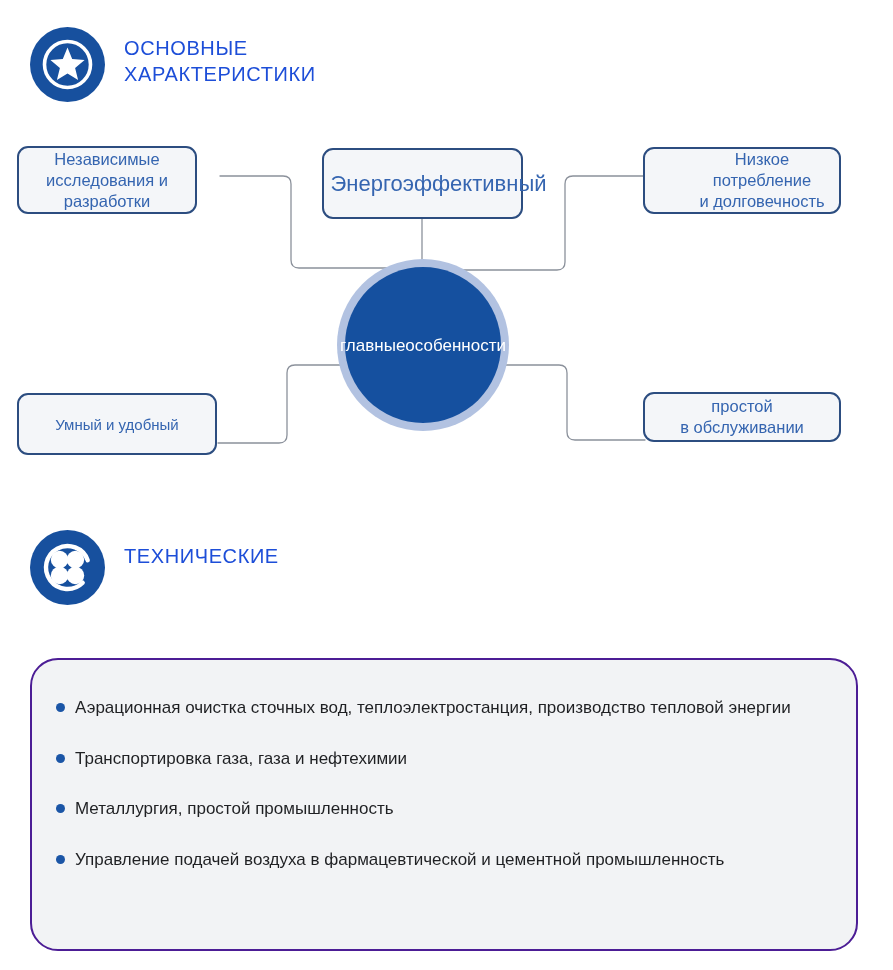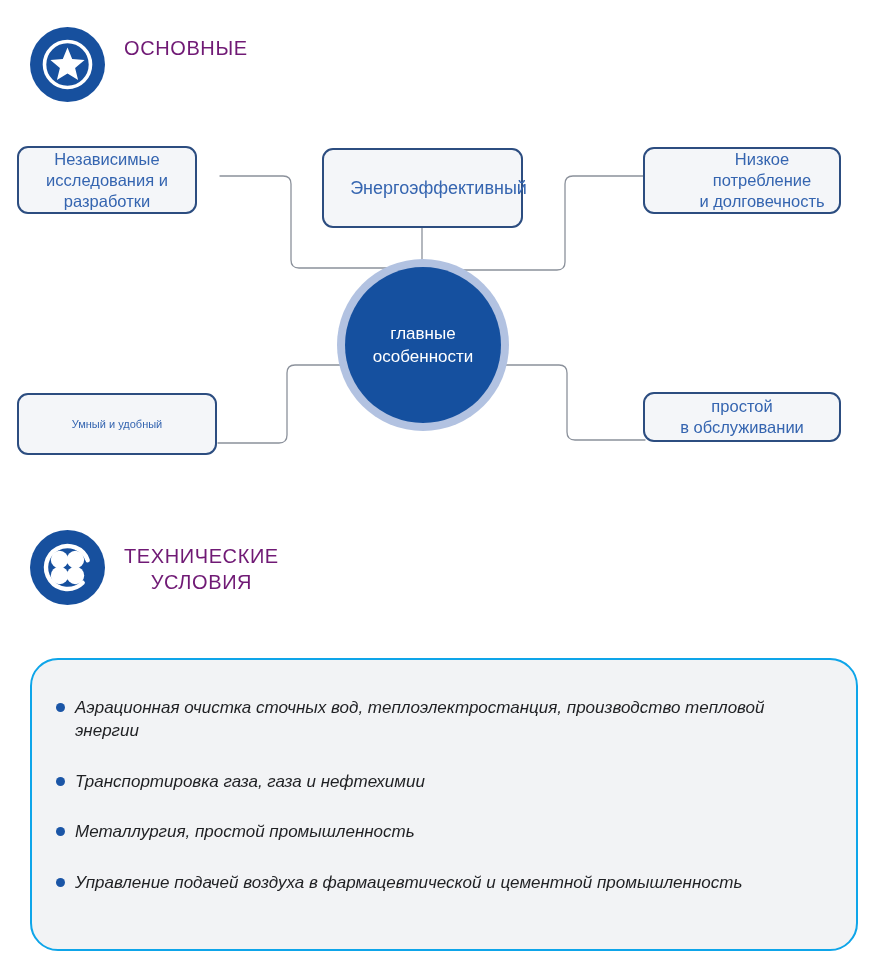--- a/index.html
+++ b/index.html
@@ -11,59 +11,58 @@
   }
   
   .badge {
     position:absolute; width:75px; height:75px; z-index:4;
   }
   .badge svg { display:block; width:75px; height:75px; }
   .badge-star { left:30px; top:27px; }
   .badge-clover { left:30px; top:530px; }
   .sec-title {
     position:absolute; left:124px; z-index:4;
-    color:#701a75; font-size:20px; font-weight:400;
+    color:#1d4ed8; font-size:20px; font-weight:400;
     line-height:26px; letter-spacing:0.6px;
   }
   .sec-title-1 { top:35px; }
   .sec-title-2 { top:543px;text-align:center; }
   .sec-title span { display:block; }
   
   .connectors {
     position:absolute; left:0; top:0; width:893px; height:970px;
     z-index:1; pointer-events:none;
   }
   .node {
     position:absolute; z-index:2;
     background:#f4f6f9; border:2px solid #2c4d80; border-radius:11px;
     color:#3565b0; font-size:16.5px; line-height:21px; text-align:center;
     display:flex; flex-direction:column; align-items:center; justify-content:center;
   }
   .node span { display:block; }
   .node-tl { left:17px;  top:146px; width:180px; height:68px; }
-  .node-tc { left:322px; top:148px; width:201px; height:80px; font-size:18px;padding-left:32px; }
+  .node-tc { left:322px; top:148px; width:201px; height:71px; font-size:22px;padding-left:32px; }
   .node-tr { left:643px; top:147px; width:198px; height:67px;padding-left:40px; }
-  .node-bl { left:17px;  top:393px; width:200px; height:62px; font-size:11px; }
+  .node-bl { left:17px;  top:393px; width:200px; height:62px; font-size:15px; }
   .node-br { left:643px; top:392px; width:198px; height:50px; }
   .hub {
     position:absolute; left:337px; top:259px; width:172px; height:172px;
     border-radius:50%; background:#b2c2e1; z-index:3;
     display:flex; align-items:center; justify-content:center;
   }
   .hub-inner {
     width:156px; height:156px; border-radius:50%; background:#15509f;
     color:#ffffff; font-size:17px; line-height:23px; text-align:center;
-    display:flex; flex-direction:column; align-items:center; justify-content:center;
+    display:flex; align-items:center; justify-content:center;
   }
   
   .specs-box {
     position:absolute; left:30px; top:658px; width:828px; height:293px;
-    background:#f2f3f5; border:2px solid #0ea5e9; border-radius:28px;
+    background:#f2f3f5; border:2px solid #4c1d95; border-radius:28px;
     z-index:2;
-    font-style:italic;
   }
   .specs-list {
     list-style:none; padding:36px 34px 0 22px;
   }
   .specs-list li {
     position:relative; padding-left:21px; margin-bottom:27.5px;
     color:#1f2023; font-size:17px; line-height:23px;
   }
   .specs-list li::before {
     content:""; position:absolute; left:2px; top:7px;
@@ -77,20 +76,21 @@
 
   <div class="badge badge-star">
     <svg viewBox="0 0 75 75" xmlns="http://www.w3.org/2000/svg">
       <circle cx="37.5" cy="37.5" r="37.5" fill="#17509e"></circle>
       <circle cx="37.5" cy="37.5" r="23" fill="none" stroke="#ffffff" stroke-width="3.6"></circle>
       <polygon fill="#ffffff" points="37.5,20.5 42.2,32.0 54.6,32.9 45.1,41.0 48.1,53.1 37.5,46.5 26.9,53.1 29.9,41.0 20.4,32.9 32.8,32.0"></polygon>
     </svg>
   </div>
   <h2 class="sec-title sec-title-1">
     <span>ОСНОВНЫЕ</span>
+    <span>ХАРАКТЕРИСТИКИ</span>
   </h2>
 
   <svg class="connectors" viewBox="0 0 893 970" xmlns="http://www.w3.org/2000/svg">
     <g fill="none" stroke="#8b919b" stroke-width="1.3" stroke-linecap="round">
       <path d="M 220 176 L 283 176 Q 291 176 291 184 L 291 260 Q 291 268 299 268 L 415 268"></path>
       <path d="M 422 213 L 422 285"></path>
       <path d="M 643 176 L 573 176 Q 565 176 565 184 L 565 262 Q 565 270 557 270 L 435 270"></path>
       <path d="M 432 365 L 295 365 Q 287 365 287 373 L 287 435 Q 287 443 279 443 L 218 443"></path>
       <path d="M 425 365 L 559 365 Q 567 365 567 373 L 567 432 Q 567 440 575 440 L 645 440"></path>
     </g>
@@ -128,21 +128,20 @@
       <circle cx="37.5" cy="37.5" r="37.5" fill="#17509e"></circle>
       <path d="M 57.7 30.2 A 21.5 21.5 0 1 0 52.7 52.7" fill="none" stroke="#ffffff" stroke-width="4.4" stroke-linecap="round"></path>
       <circle cx="29.6" cy="29.6" r="8.8" fill="#ffffff"></circle>
       <circle cx="45.4" cy="29.6" r="8.8" fill="#ffffff"></circle>
       <circle cx="29.6" cy="45.4" r="8.8" fill="#ffffff"></circle>
       <circle cx="45.4" cy="45.4" r="8.8" fill="#ffffff"></circle>
     </svg>
   </div>
   <h2 class="sec-title sec-title-2">
     <span>ТЕХНИЧЕСКИЕ</span>
-    <span>УСЛОВИЯ</span>
   </h2>
 
   <div class="specs-box">
     <ul class="specs-list">
       <li><span>Аэрационная очистка сточных вод, теплоэлектростанция, производство тепловой энергии</span></li>
       <li><span>Транспортировка газа, газа и нефтехимии</span></li>
       <li><span>Металлургия, простой промышленность</span></li>
       <li><span>Управление подачей воздуха в фармацевтической и цементной промышленность</span></li>
     </ul>
   </div>

